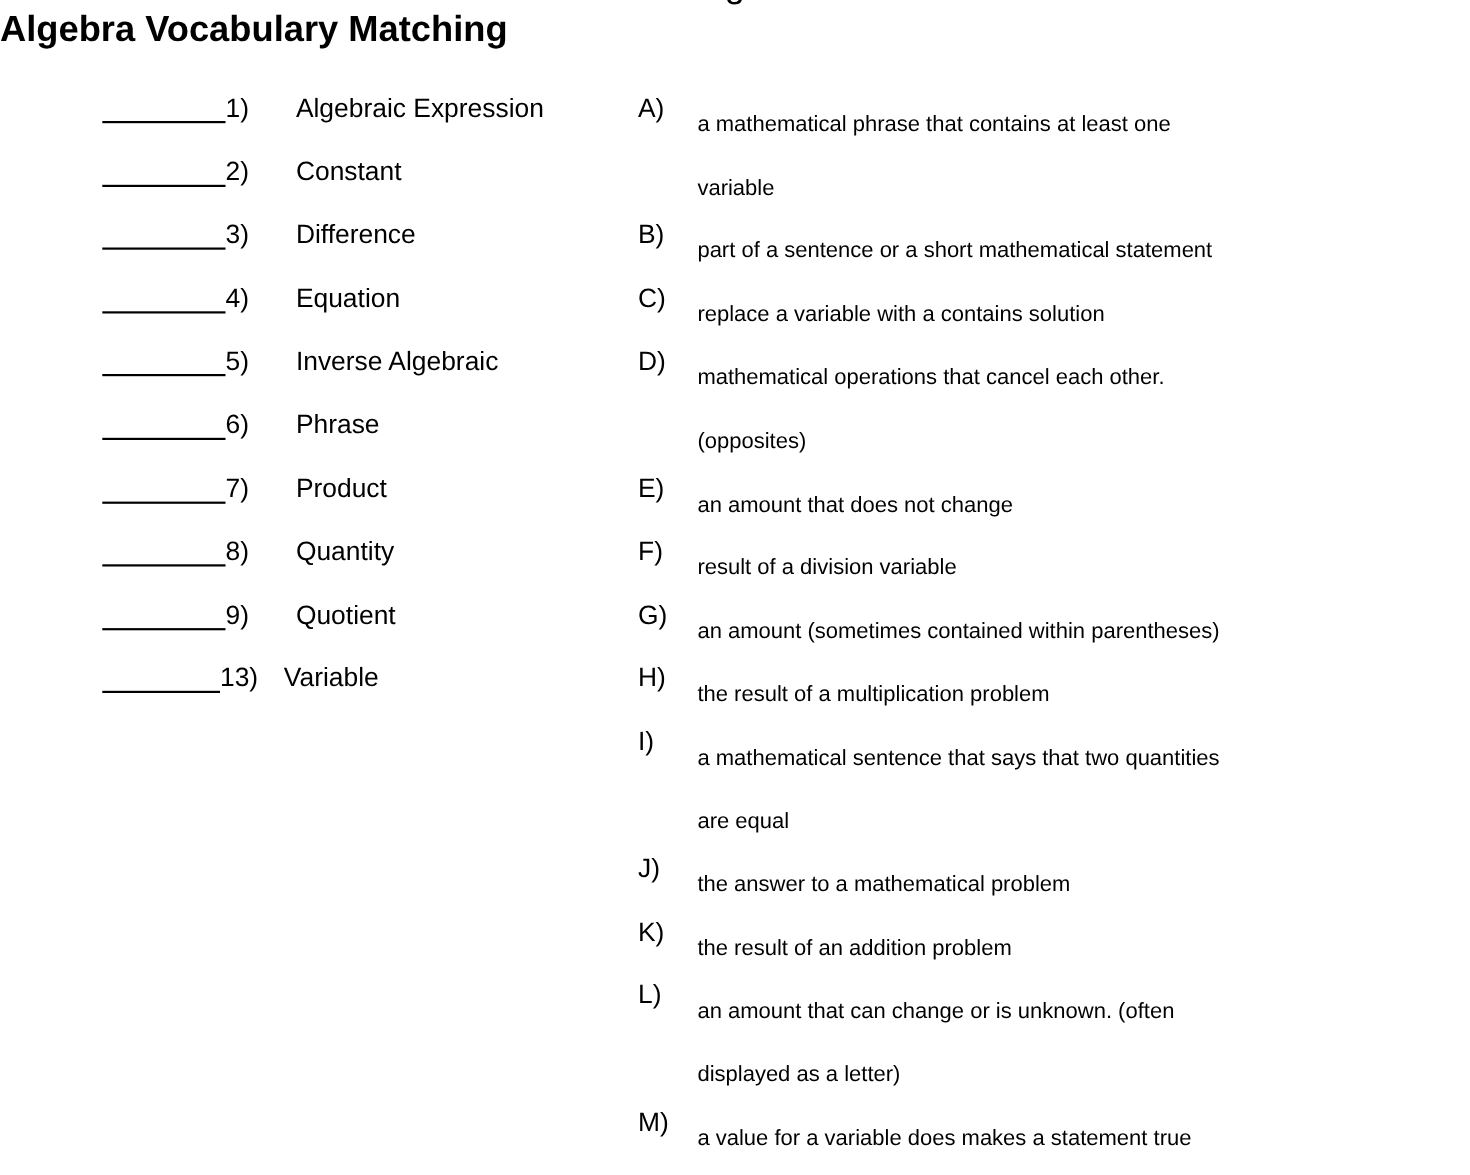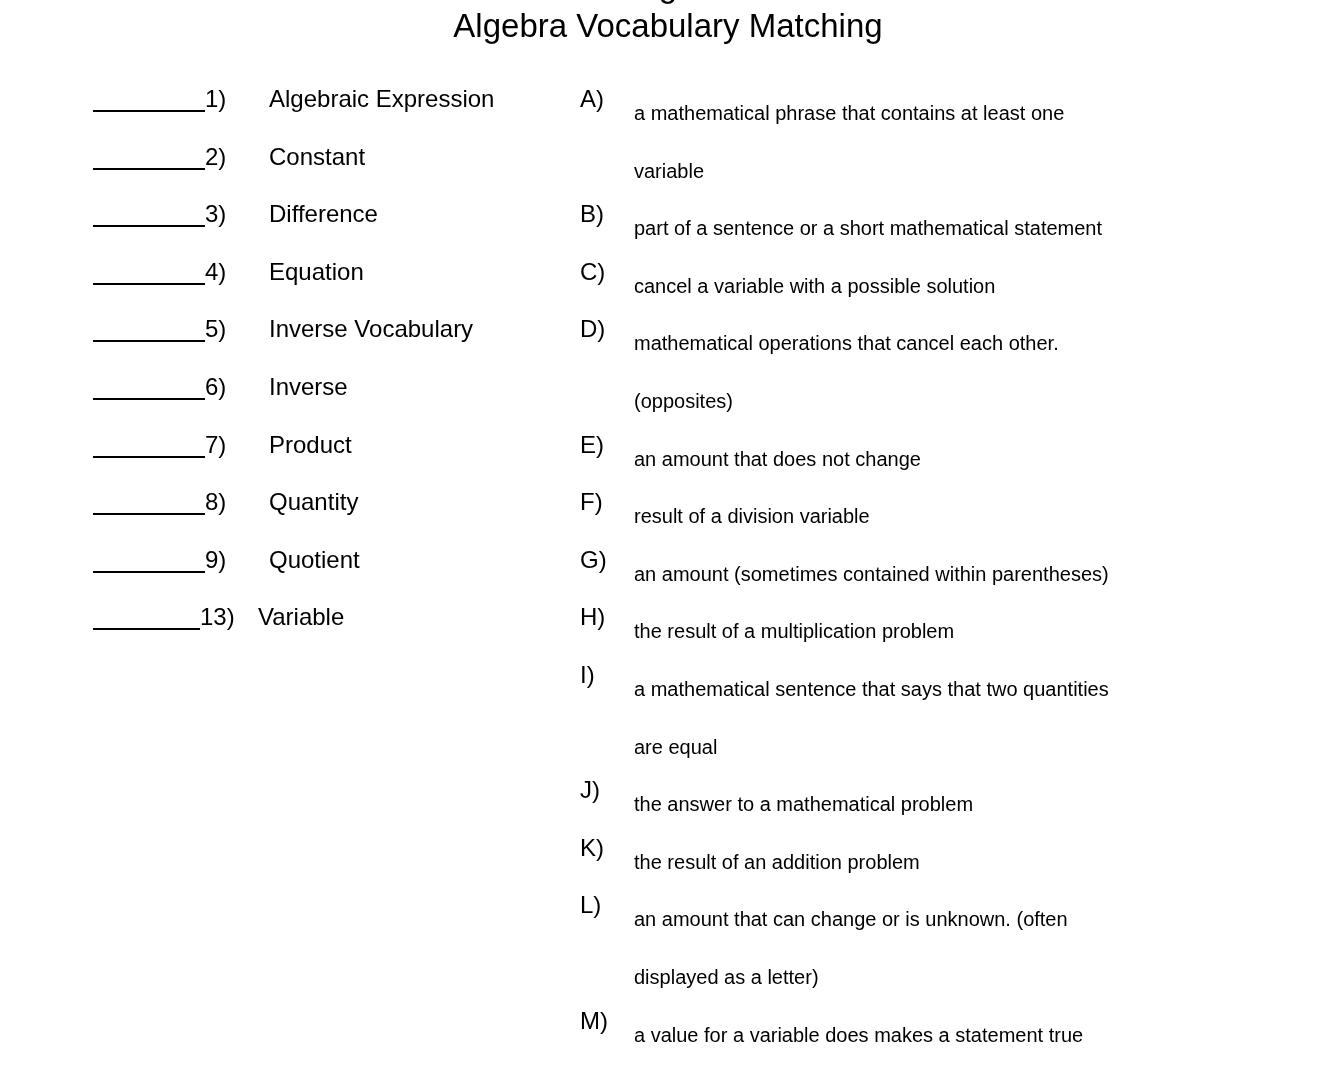--- a/index.html
+++ b/index.html
@@ -36,24 +36,23 @@
     color: #000;
     white-space: nowrap;
     overflow: hidden;
   }
 
   .worksheet-title {
     position: absolute;
     left: 0;
     top: 4px;
     width: 1336px;
-    text-align: center;
     font-size: 33px;
     line-height: 44px;
-    font-weight: 400;
+    font-weight: 700;
     letter-spacing: 0px;
     white-space: nowrap;
   }
 
   
   .columns {
     position: absolute;
     left: 0;
     top: 85px;
     width: 1336px;
@@ -167,27 +166,27 @@
 
       <div class="term-row">
         <span class="answer-blank"></span>
         <span class="term-number">4)</span>
         <span class="term-label">Equation</span>
       </div>
 
       <div class="term-row">
         <span class="answer-blank"></span>
         <span class="term-number">5)</span>
-        <span class="term-label">Inverse Vocabulary</span>
+        <span class="term-label">Inverse Algebraic</span>
       </div>
 
       <div class="term-row">
         <span class="answer-blank"></span>
         <span class="term-number">6)</span>
-        <span class="term-label">Inverse</span>
+        <span class="term-label">Phrase</span>
       </div>
 
       <div class="term-row">
         <span class="answer-blank"></span>
         <span class="term-number">7)</span>
         <span class="term-label">Product</span>
       </div>
 
       <div class="term-row">
         <span class="answer-blank"></span>
@@ -220,21 +219,21 @@
 variable</span>
       </div>
 
       <div class="definition-row">
         <span class="definition-letter">B)</span>
         <span class="definition-text">part of a sentence or a short mathematical statement</span>
       </div>
 
       <div class="definition-row">
         <span class="definition-letter">C)</span>
-        <span class="definition-text">cancel a variable with a possible solution</span>
+        <span class="definition-text">replace a variable with a contains solution</span>
       </div>
 
       <div class="definition-row">
         <span class="definition-letter">D)</span>
         <span class="definition-text">mathematical operations that cancel each other.
 (opposites)</span>
       </div>
 
       <div class="definition-row">
         <span class="definition-letter">E)</span>

